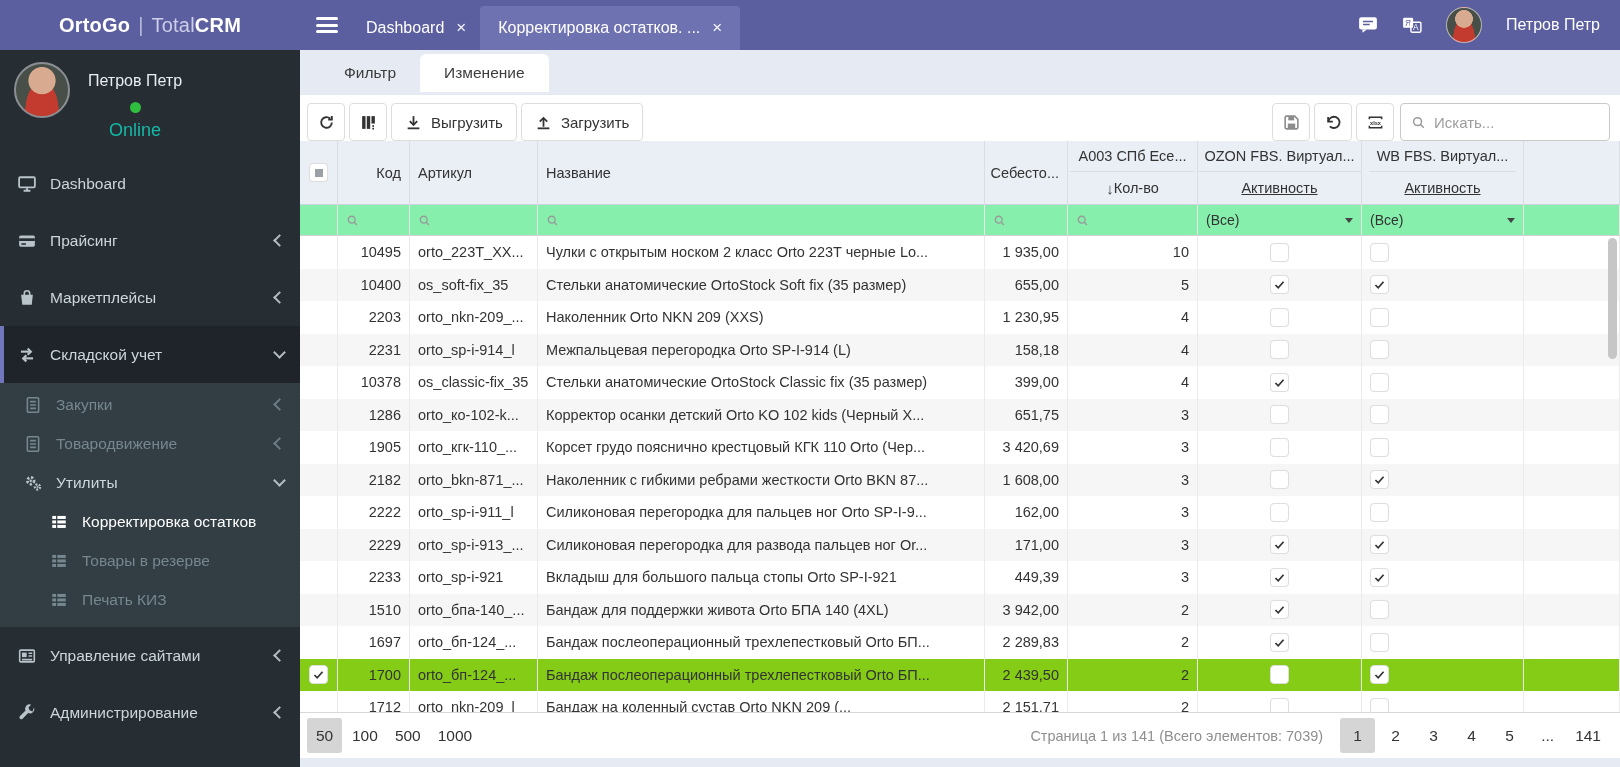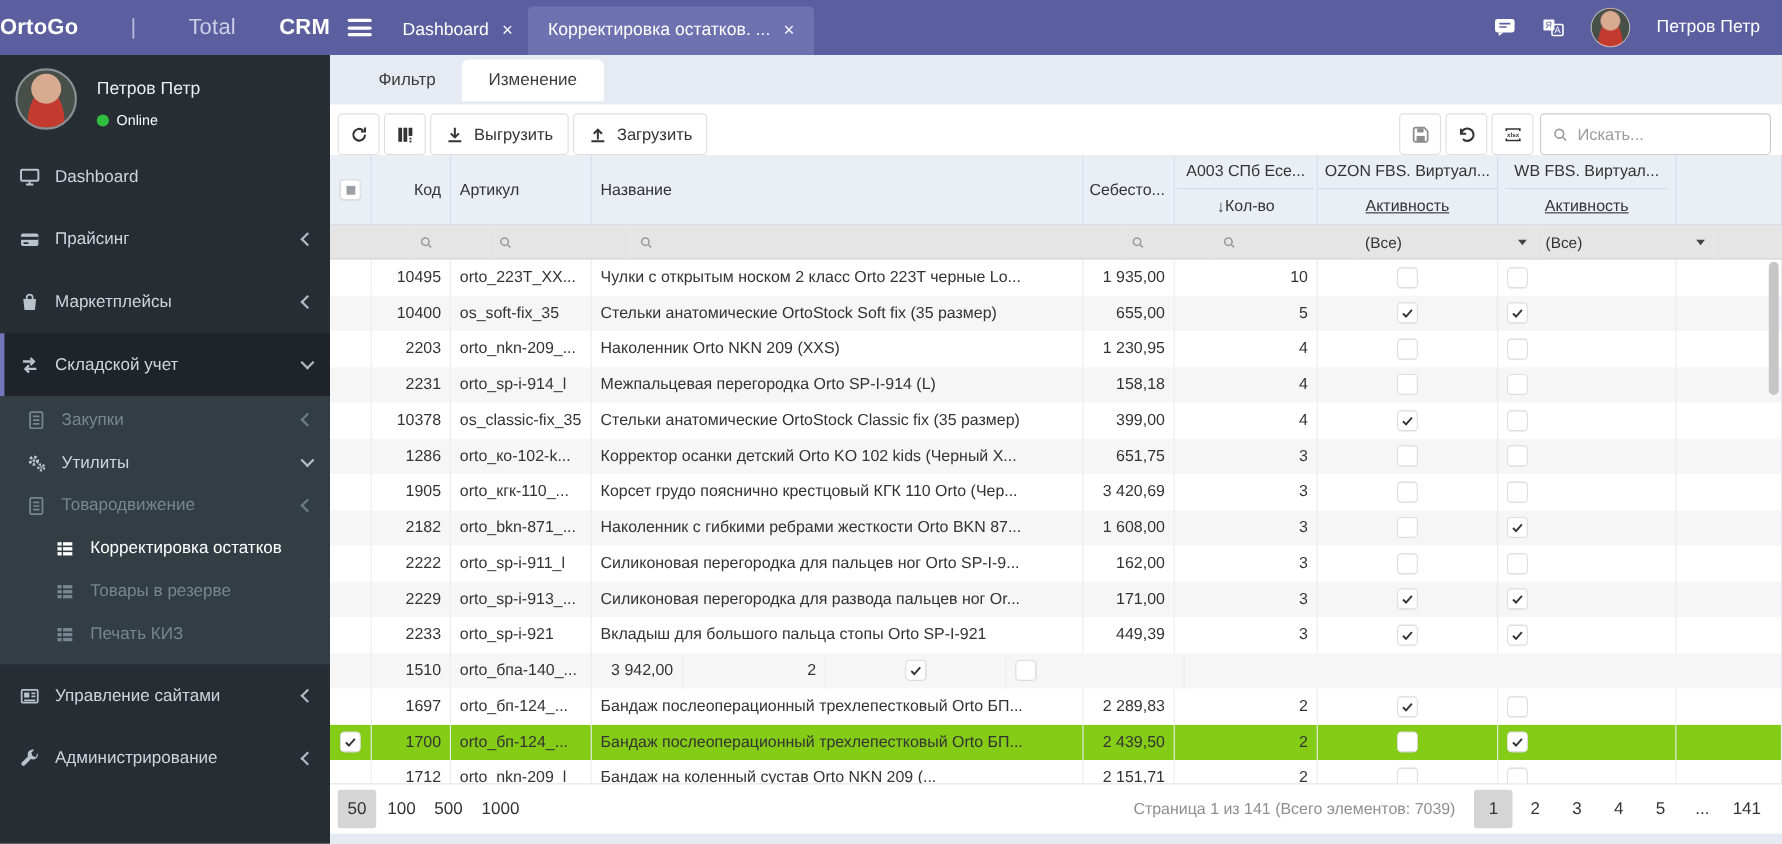--- a/index.html
+++ b/index.html
@@ -2,21 +2,21 @@
 <html><head>
 <meta charset="utf-8">
 <style>
   * { box-sizing: border-box; margin: 0; padding: 0; }
   html,body { width:1620px; height:767px; overflow:hidden;
     font-family:"Liberation Sans", sans-serif; background:#e6eaf2; }
 
   
   .topbar { position:absolute; top:0; left:0; width:1620px; height:50px;
     background:#5c5f9f; display:flex; align-items:center; color:#fff; z-index:10; }
-  .brand { width:300px; height:50px; display:flex; align-items:center; justify-content:space-between;
+  .brand { width:300px; height:50px; display:flex; align-items:center; justify-content:center;
     font-size:20px; letter-spacing:.2px; }
   .brand .b { font-weight:bold; color:#fff; }
   .brand .sep { color:#b9bbdd; margin:0 8px; font-weight:300; }
   .brand .l { color:#cdcfe8; font-weight:300; }
   .burger { margin-left:16px; width:22px; height:16px; display:flex; flex-direction:column;
     justify-content:space-between; cursor:pointer; }
   .burger span { height:3px; background:#fff; border-radius:2px; }
   .ttab { display:flex; align-items:center; gap:12px; padding:0 14px; height:44px;
     margin-top:6px; font-size:16px; cursor:pointer; }
   .ttab.first { margin-left:14px; }
@@ -34,21 +34,21 @@
   .avatar.small { width:36px; height:36px; }
   .username { font-size:16px; color:#fff; }
 
   
   .sidebar { position:absolute; top:50px; left:0; width:300px; bottom:0;
     background:#262d33; overflow:hidden; }
   .user-panel { display:flex; align-items:flex-start; gap:18px; padding:12px 14px 10px 14px; }
   .avatar.big { width:56px; height:56px; border:2px solid #8b8f94; }
   .user-meta { padding-top:10px; }
   .user-name { color:#e9eef1; font-size:16px; }
-  .user-status { margin-top:12px; color:#ffffff; font-size:13px; display:flex; align-items:center; gap:7px; }
+  .user-status { margin-top:12px; color:#14b8a6; font-size:18px; display:flex; align-items:center; gap:7px;flex-direction:column; }
   .dot { width:11px; height:11px; border-radius:50%; background:#2fbe3d; display:inline-block; }
   .menu { margin-top:4px; }
   .nav-item { display:flex; align-items:center; padding:0 16px; height:57px;
     color:#ccd6db; font-size:15.5px; cursor:pointer; }
   .nav-item .ni-icon { width:22px; height:18px; margin-right:12px; color:#b9c4ca; flex:none; display:flex; }
   .nav-item .ni-icon svg { width:100%; height:100%; }
   .nav-item.lvl1 { height:39px; padding-left:22px; }
   .nav-item.lvl2 { height:39px; padding-left:48px; }
   .nav-item.dimmed, .nav-item.dimmed .ni-icon { color:#76878f; }
   .nav-item.active { background:#1e2429; border-left:4px solid #7277bb; padding-left:12px; }
@@ -102,22 +102,22 @@
   .grid-head .cell { border-right:1px solid #d9dde6; height:100%; }
   .hgroup { display:flex; flex-direction:column; padding:0; }
   .hgroup .g-top { height:31px; display:flex; align-items:center; padding:0 8px;
     border-bottom:1px solid #d9dde6; overflow:hidden; white-space:nowrap; }
   .hgroup .g-bot { height:32px; display:flex; align-items:center; padding:0 8px;
     overflow:hidden; white-space:nowrap; }
   .g-bot.right { justify-content:space-between; }
   .g-bot.center { justify-content:center;text-decoration:underline; }
   .sort-desc::before { content:"\2193"; font-size:15px; color:#444; }
 
-  .filter-row { display:flex; height:31px; background:#e5e5e5; border-bottom:1px solid #d2d2d2;
-    font-size:14px; color:#333;padding-left:35px; }
+  .filter-row { display:flex; height:31px; background:#86efac; border-bottom:1px solid #d2d2d2;
+    font-size:14px; color:#333; }
   .filter-row .cell { border-right:1px solid #e8e8e8; gap:6px; }
   .filter-row svg { width:13px; height:13px; color:#9a9a9a; flex:none; }
   .fsel { justify-content:space-between; cursor:pointer; }
   .caret { width:0; height:0; border-left:4.5px solid transparent; border-right:4.5px solid transparent;
     border-top:5.5px solid #444; }
 
   .grid-body { height:476px; overflow:hidden; font-size:14.5px; color:#333; }
   .row { display:flex; height:32.5px; background:#fff; cursor:default; }
   .row.alt { background:#f6f6f7; }
   .row.selected { background:#84cc16; }
@@ -243,41 +243,41 @@
         <div class="nav-item lvl1 dimmed">
           <span class="ni-icon">
             <svg viewBox="0 0 16 16" fill="none" stroke="currentColor" stroke-width="1.4">
               <rect x="3" y="1.5" width="10" height="13" rx="1"></rect>
               <path d="M5.4 5h5.2M5.4 8h5.2M5.4 11h5.2"></path>
             </svg>
           </span>
           <span class="ni-label">Закупки</span>
           <span class="chev left"></span>
         </div>
+        <div class="nav-item lvl1 dimmed">
+          <span class="ni-icon">
+            <svg viewBox="0 0 16 16" fill="none" stroke="currentColor" stroke-width="1.4">
+              <rect x="3" y="1.5" width="10" height="13" rx="1"></rect>
+              <path d="M5.4 5h5.2M5.4 8h5.2M5.4 11h5.2"></path>
+            </svg>
+          </span>
+          <span class="ni-label">Товародвижение</span>
+          <span class="chev left"></span>
+        </div>
         <div class="nav-item lvl1">
           <span class="ni-icon">
             <svg viewBox="0 0 16 16" fill="none" stroke="currentColor">
               <circle cx="6" cy="6" r="3" stroke-width="2.4" stroke-dasharray="2 1.5"></circle>
               <circle cx="6" cy="6" r="1.1" fill="currentColor" stroke="none"></circle>
               <circle cx="12" cy="11.5" r="2.2" stroke-width="2.2" stroke-dasharray="1.6 1.2"></circle>
               <circle cx="12" cy="11.5" r="0.8" fill="currentColor" stroke="none"></circle>
             </svg>
           </span>
           <span class="ni-label">Утилиты</span>
           <span class="chev down"></span>
-        </div>
-        <div class="nav-item lvl1 dimmed">
-          <span class="ni-icon">
-            <svg viewBox="0 0 16 16" fill="none" stroke="currentColor" stroke-width="1.4">
-              <rect x="3" y="1.5" width="10" height="13" rx="1"></rect>
-              <path d="M5.4 5h5.2M5.4 8h5.2M5.4 11h5.2"></path>
-            </svg>
-          </span>
-          <span class="ni-label">Товародвижение</span>
-          <span class="chev left"></span>
         </div>
         <div class="nav-item lvl2 current">
           <span class="ni-icon">
             <svg viewBox="0 0 16 16" fill="currentColor">
               <rect x="2" y="2.6" width="3.4" height="2.7"></rect>
               <rect x="6.5" y="2.6" width="7.5" height="2.7"></rect>
               <rect x="2" y="6.6" width="3.4" height="2.7"></rect>
               <rect x="6.5" y="6.6" width="7.5" height="2.7"></rect>
               <rect x="2" y="10.6" width="3.4" height="2.7"></rect>
               <rect x="6.5" y="10.6" width="7.5" height="2.7"></rect>
@@ -672,20 +672,21 @@
                 <path d="M3 8.6L6.4 12 13 4.6"></path>
               </svg>
             </span>
           </div>
           <div class="cell c-fill"></div>
         </div>
         <div class="row alt">
           <div class="cell c-cb"></div>
           <div class="cell c-code">1510</div>
           <div class="cell c-sku">orto_бпа-140_...</div>
+          <div class="cell c-name">Бандаж для поддержки живота Orto БПА 140 (4XL)</div>
           <div class="cell c-cost">3 942,00</div>
           <div class="cell c-qty">2</div>
           <div class="cell c-ozon">
             <span class="cb checked">
               <svg viewBox="0 0 16 16" fill="none" stroke="currentColor" stroke-width="2.1">
                 <path d="M3 8.6L6.4 12 13 4.6"></path>
               </svg>
             </span>
           </div>
           <div class="cell c-wb">

